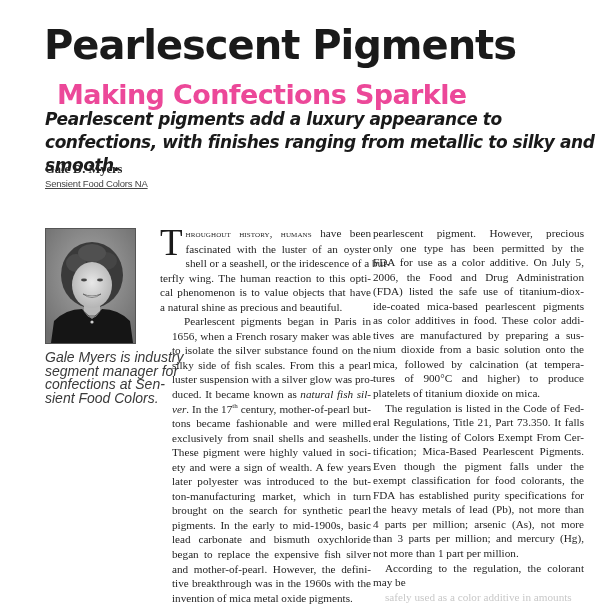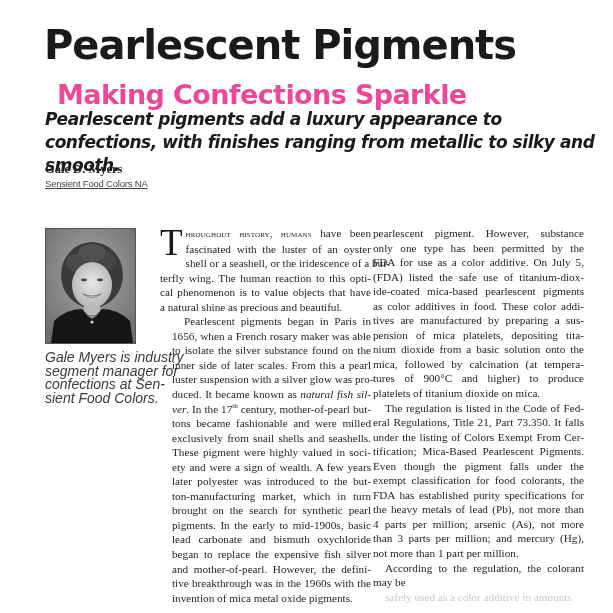--- a/index.html
+++ b/index.html
@@ -116,21 +116,21 @@
     <span class="line">fascinated with the luster of an oyster</span>
     <span class="line">shell or a seashell, or the iridescence of a but-</span>
     <span class="line">terfly wing. The human reaction to this opti-</span>
     <span class="line">cal phenomenon is to value objects that have</span>
     <span class="line last">a natural shine as precious and beautiful.</span>
   </p>
   <p class="indent">
     <span class="line" style="padding-left:12px">Pearlescent pigments began in Paris in</span>
     <span class="line">1656, when a French rosary maker was able</span>
     <span class="line">to isolate the silver substance found on the</span>
-    <span class="line">inner side of later scales. From this a pearl</span>
+    <span class="line">silky side of fish scales. From this a pearl</span>
     <span class="line">luster suspension with a silver glow was pro-</span>
     <span class="line"><span>duced. It became known as </span><em>natural fish sil-</em></span>
     <span class="line"><em>ver</em><span>. In the 17</span><sup>th</sup><span> century, mother-of-pearl but-</span></span>
     <span class="line">tons became fashionable and were milled</span>
     <span class="line">exclusively from snail shells and seashells.</span>
     <span class="line">These pigment were highly valued in soci-</span>
     <span class="line">ety and were a sign of wealth. A few years</span>
     <span class="line">later polyester was introduced to the but-</span>
     <span class="line">ton-manufacturing market, which in turn</span>
     <span class="line">brought on the search for synthetic pearl</span>
@@ -138,28 +138,28 @@
     <span class="line">lead carbonate and bismuth oxychloride</span>
     <span class="line">began to replace the expensive fish silver</span>
     <span class="line">and mother-of-pearl. However, the defini-</span>
     <span class="line">tive breakthrough was in the 1960s with the</span>
     <span class="line last">invention of mica metal oxide pigments.</span>
   </p>
 </div>
 
 <div class="col col2">
   <p>
-    <span class="line">pearlescent pigment. However, substance</span>
+    <span class="line">pearlescent pigment. However, precious</span>
     <span class="line">only one type has been permitted by the</span>
     <span class="line">FDA for use as a color additive. On July 5,</span>
+    <span class="line">2006, the Food and Drug Administration</span>
     <span class="line">(FDA) listed the safe use of titanium-diox-</span>
     <span class="line">ide-coated mica-based pearlescent pigments</span>
     <span class="line">as color additives in food. These color addi-</span>
     <span class="line">tives are manufactured by preparing a sus-</span>
-    <span class="line">pension of mica platelets, depositing tita-</span>
     <span class="line">nium dioxide from a basic solution onto the</span>
     <span class="line">mica, followed by calcination (at tempera-</span>
     <span class="line">tures of 900°C and higher) to produce</span>
     <span class="line last">platelets of titanium dioxide on mica.</span>
   </p>
   <p>
     <span class="line" style="padding-left:12px">The regulation is listed in the Code of Fed-</span>
     <span class="line">eral Regulations, Title 21, Part 73.350. It falls</span>
     <span class="line">under the listing of Colors Exempt From Cer-</span>
     <span class="line">tification; Mica-Based Pearlescent Pigments.</span>

